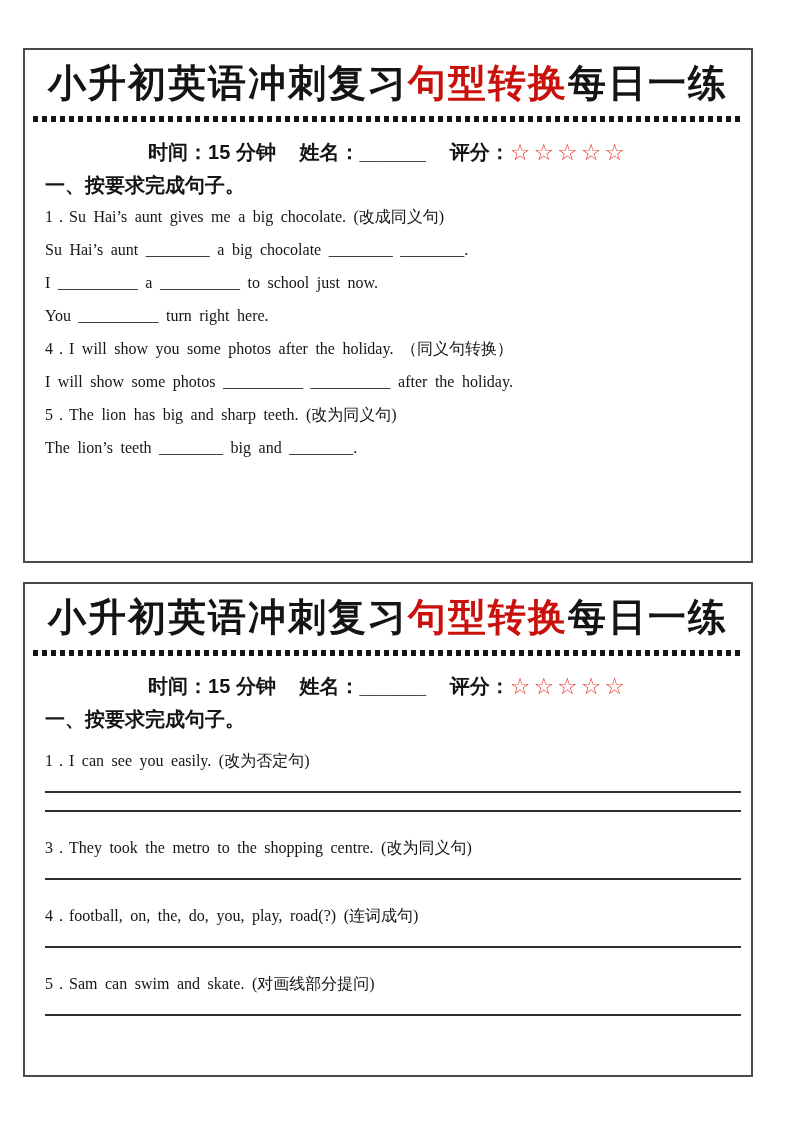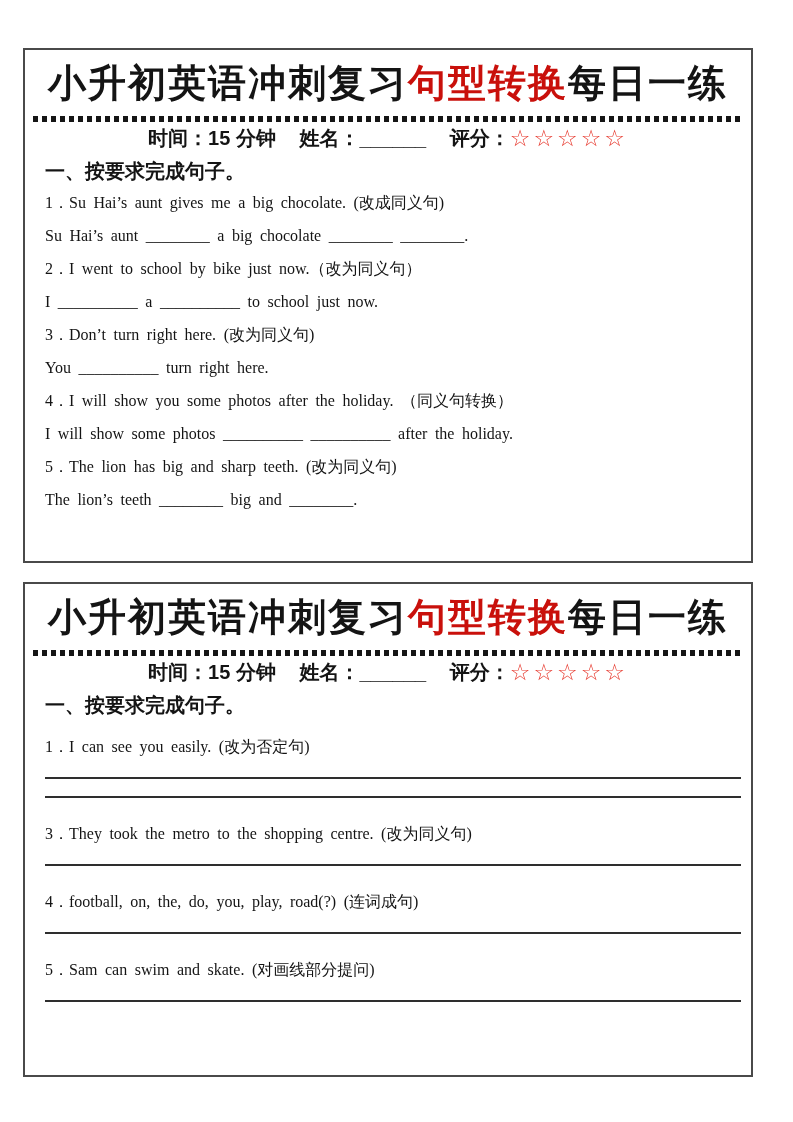--- a/index.html
+++ b/index.html
@@ -39,21 +39,21 @@
   }
   .title .red { color: #c9100b; }
 
   .dots {
     margin: 10px 8px 0 8px;
     height: 6px;
     background: repeating-linear-gradient(90deg, #151515 0 5px, transparent 5px 9px);
   }
 
   .meta {
-    margin-top: 2px;
+    margin-top: 16px;
     text-align: center;
     font-family: "Liberation Sans", "DejaVu Sans", sans-serif;
     font-weight: bold;
     font-size: 20px;
     line-height: 28px;
     white-space: nowrap;
   }
   .meta .grp { margin-left: 18px; }
   .meta .grp:first-child { margin-left: 0; }
   .stars {
@@ -100,23 +100,21 @@
   <h1 class="title"><span>小升初英语冲刺复习</span><span class="red">句型转换</span><span>每日一练</span></h1>
   <div class="dots"></div>
   <div class="meta">
     <span class="grp">时间：15 分钟</span>
     <span class="grp">姓名：______</span>
     <span class="grp">评分：</span><span class="stars">☆☆☆☆☆</span>
   </div>
   <div class="section">一、按要求完成句子。</div>
   <div class="qline">1．Su Hai’s aunt gives me a big chocolate. (改成同义句)</div>
   <div class="qline">Su Hai’s aunt ________ a big chocolate ________ ________.</div>
-  <div class="qline">2．I went to school by bike just now.（改为同义句）</div>
   <div class="qline">I __________ a __________ to school just now.</div>
-  <div class="qline">3．Don’t turn right here. (改为同义句)</div>
   <div class="qline">You __________ turn right here.</div>
   <div class="qline">4．I will show you some photos after the holiday. （同义句转换）</div>
   <div class="qline">I will show some photos __________ __________ after the holiday.</div>
   <div class="qline">5．The lion has big and sharp teeth. (改为同义句)</div>
   <div class="qline">The lion’s teeth ________ big and ________.</div>
 </section>
 
 <section class="panel" id="panel2">
   <h1 class="title"><span>小升初英语冲刺复习</span><span class="red">句型转换</span><span>每日一练</span></h1>
   <div class="dots"></div>

